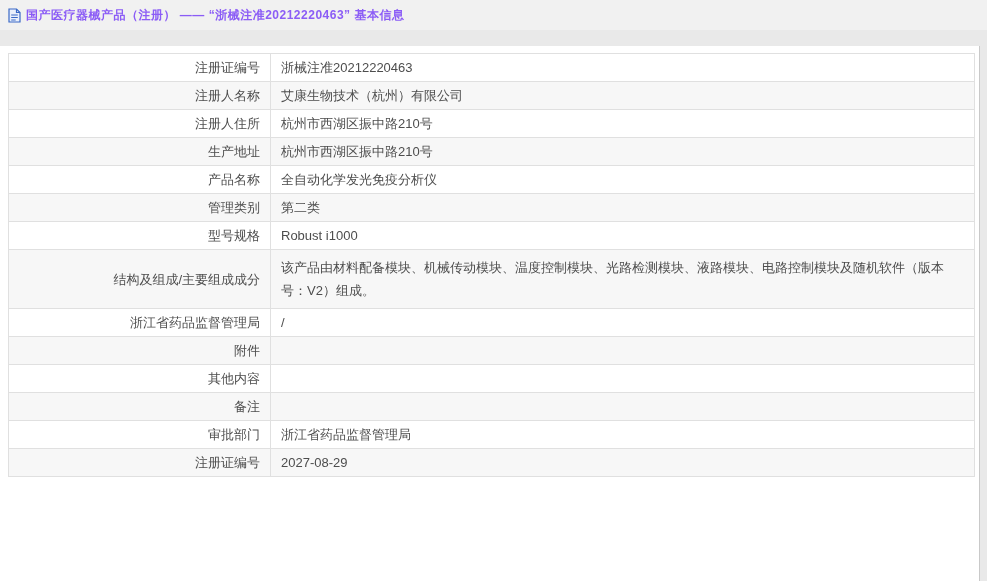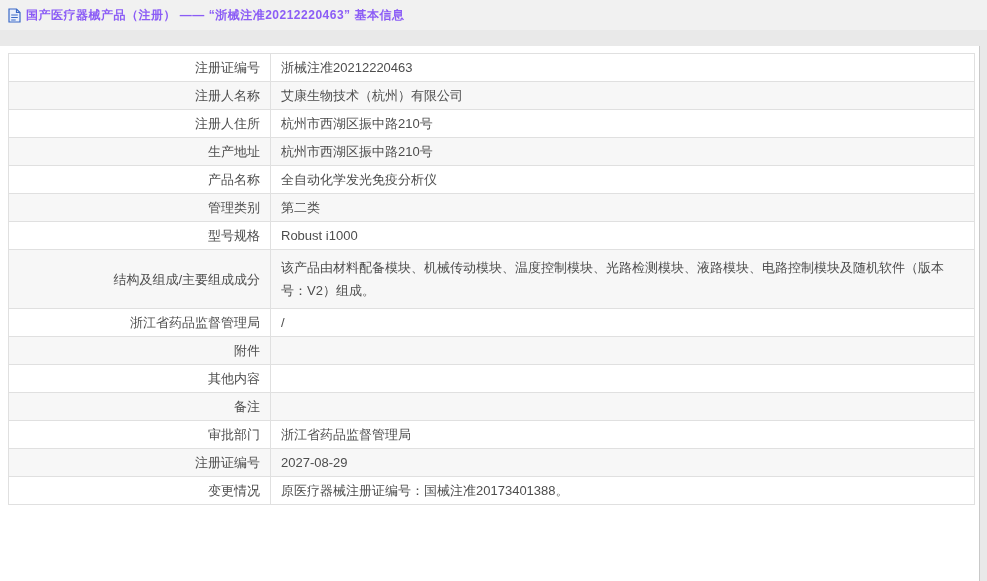--- a/index.html
+++ b/index.html
@@ -141,20 +141,16 @@
         <td class="val"></td>
       </tr>
       <tr>
         <td class="lbl">审批部门</td>
         <td class="val">浙江省药品监督管理局</td>
       </tr>
       <tr>
         <td class="lbl">注册证编号</td>
         <td class="val">2027-08-29</td>
       </tr>
-      <tr>
-        <td class="lbl">变更情况</td>
-        <td class="val">原医疗器械注册证编号：国械注准20173401388。</td>
-      </tr>
 
     </tbody>
   </table>
 </div>
 
 </body></html>

